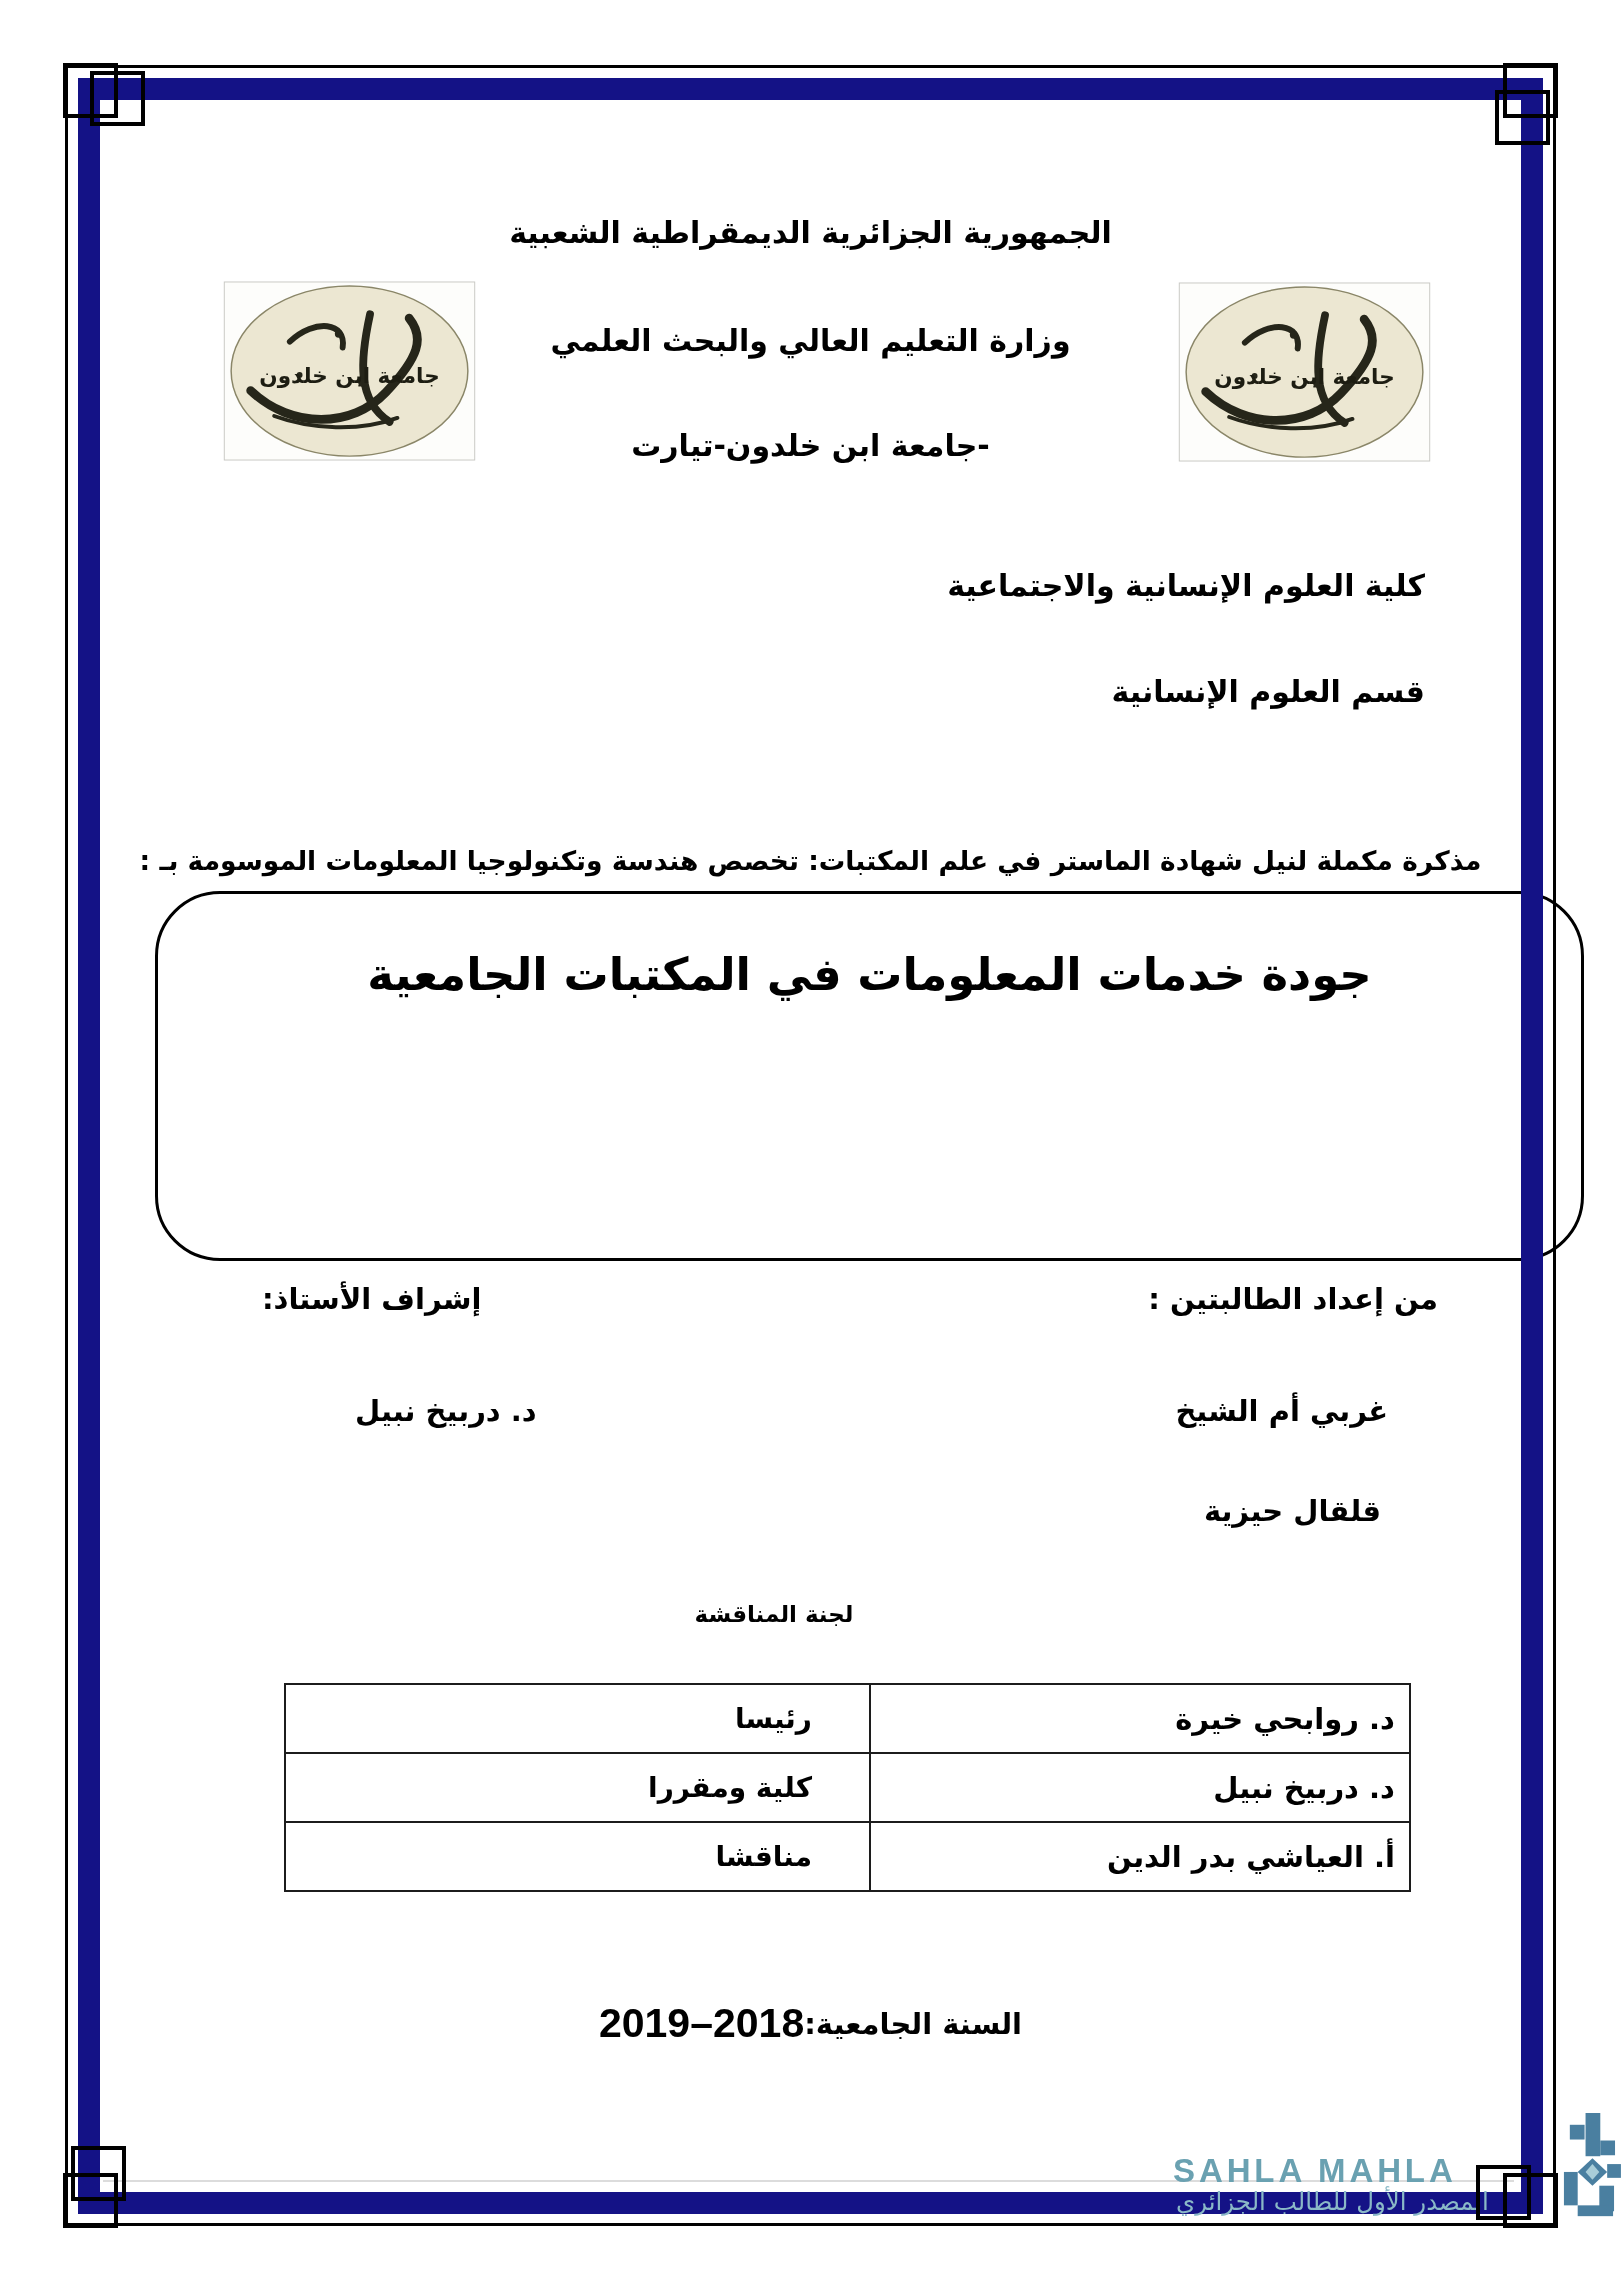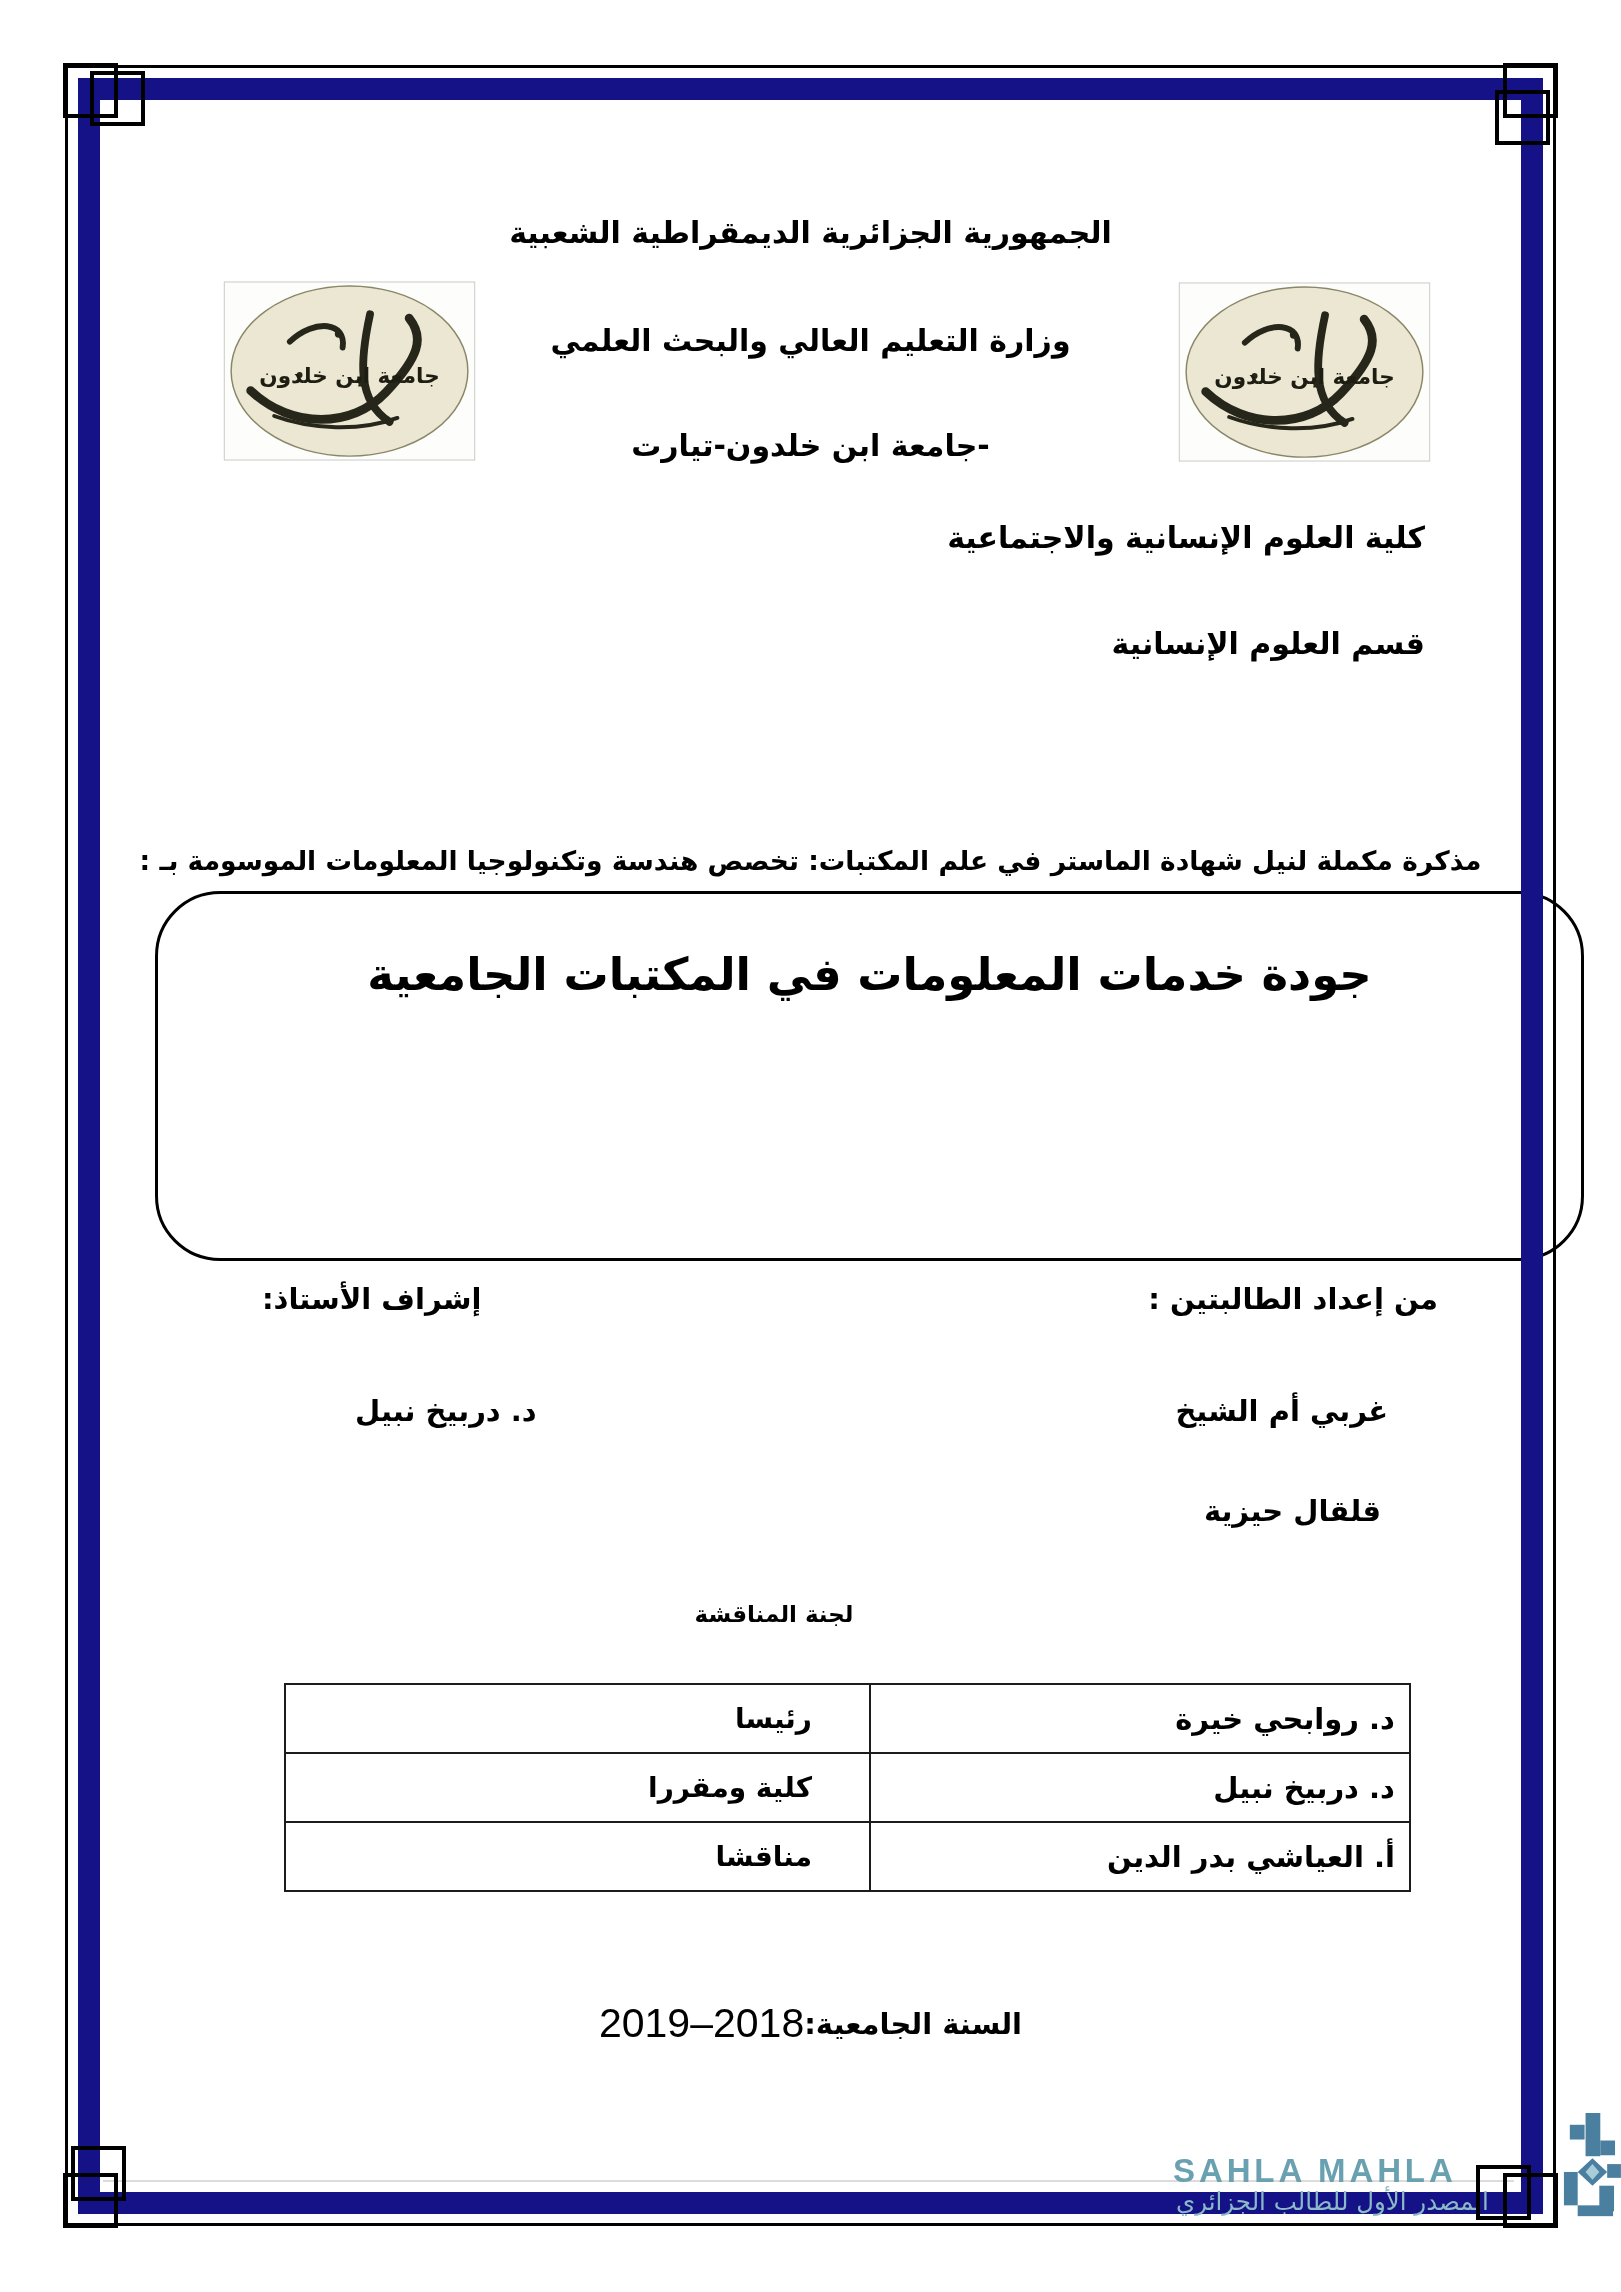--- a/index.html
+++ b/index.html
@@ -21,21 +21,21 @@
   .sq-br-a{right:63px;bottom:65px;} .sq-br-b{right:90px;bottom:73px;}
 
   
   .h-line{left:0;right:0;text-align:center;font-weight:bold;font-size:30px;line-height:41px;}
   .line-republic{top:212px;}
   .line-ministry{top:320px;}
   .line-university{top:425px;}
   .seal{position:absolute;width:253px;height:180px;}
   .seal-left{left:223px;top:281px;}
   .seal-right{left:1178px;top:282px;}
-  .r-line{right:196px;text-align:center;font-weight:bold;font-size:30px;line-height:41px;direction:rtl;}
+  .r-line{right:196px;text-align:center;font-weight:bold;font-size:30px;line-height:41px;direction:rtl;margin-top:48px;}
   .line-faculty{top:517px;}
   .line-dept{top:623px;}
 
   
   .line-memo{left:0;right:0;top:842px;text-align:center;font-weight:bold;font-size:26.5px;line-height:37px;direction:rtl;}
   .title-box{left:155px;top:891px;width:1429px;height:370px;box-sizing:border-box;
     border:3.9px solid #000;border-radius:65px;display:flex;flex-direction:column;
     align-items:center;padding-top:49px;direction:rtl;}
   .title-main{font-weight:bold;font-size:45px;line-height:63px;white-space:nowrap;}
   .title-sub{font-weight:bold;font-size:38px;line-height:55px;margin-top:78px;white-space:nowrap;}
@@ -53,21 +53,21 @@
   table.committee{position:absolute;left:284px;top:1683px;width:1051px;height:208px;
     border-collapse:collapse;table-layout:fixed;direction:rtl;}
   table.committee td{border:2.9px solid #1c1c1c;vertical-align:middle;font-weight:bold;margin-left:14px;}
   table.committee tr{height:69px;}
   td.c-name{width:524px;font-size:29px;text-align:right;padding:0 13.7px 0 0;direction:rtl;}
   td.c-role{width:526px;font-size:28px;text-align:right;padding:0 57px 0 0;direction:rtl;}
 
   
   .year-line{top:2000px;left:0;right:0;text-align:center;direction:rtl;}
   .year-label{font-weight:bold;font-size:29px;vertical-align:middle;}
-  .year-value{font-family:"Liberation Sans",sans-serif;font-weight:normal;font-size:41px;
+  .year-value{font-family:"Liberation Sans",sans-serif;font-weight:bold;font-size:41px;
     letter-spacing:1px;vertical-align:middle;}
   .footer-rule{top:2180px;left:103px;width:1411px;height:2px;background:#dcdcdc;z-index:1;}
 
   
   .wm-brand{top:2152px;left:1173px;z-index:3;font-family:"Liberation Sans",sans-serif;
     font-weight:bold;font-size:33px;letter-spacing:3.9px;color:var(--brand-teal,#6aa1b1);}
   .wm-tagline{top:2187px;left:1176px;width:374px;z-index:3;text-align:left;
     font-size:24.5px;color:var(--tagline-teal,#8ab9c7);direction:rtl;}
   .wm-icon{position:absolute;left:1556px;top:2113px;width:65px;height:112px;z-index:3;}
 </style>

